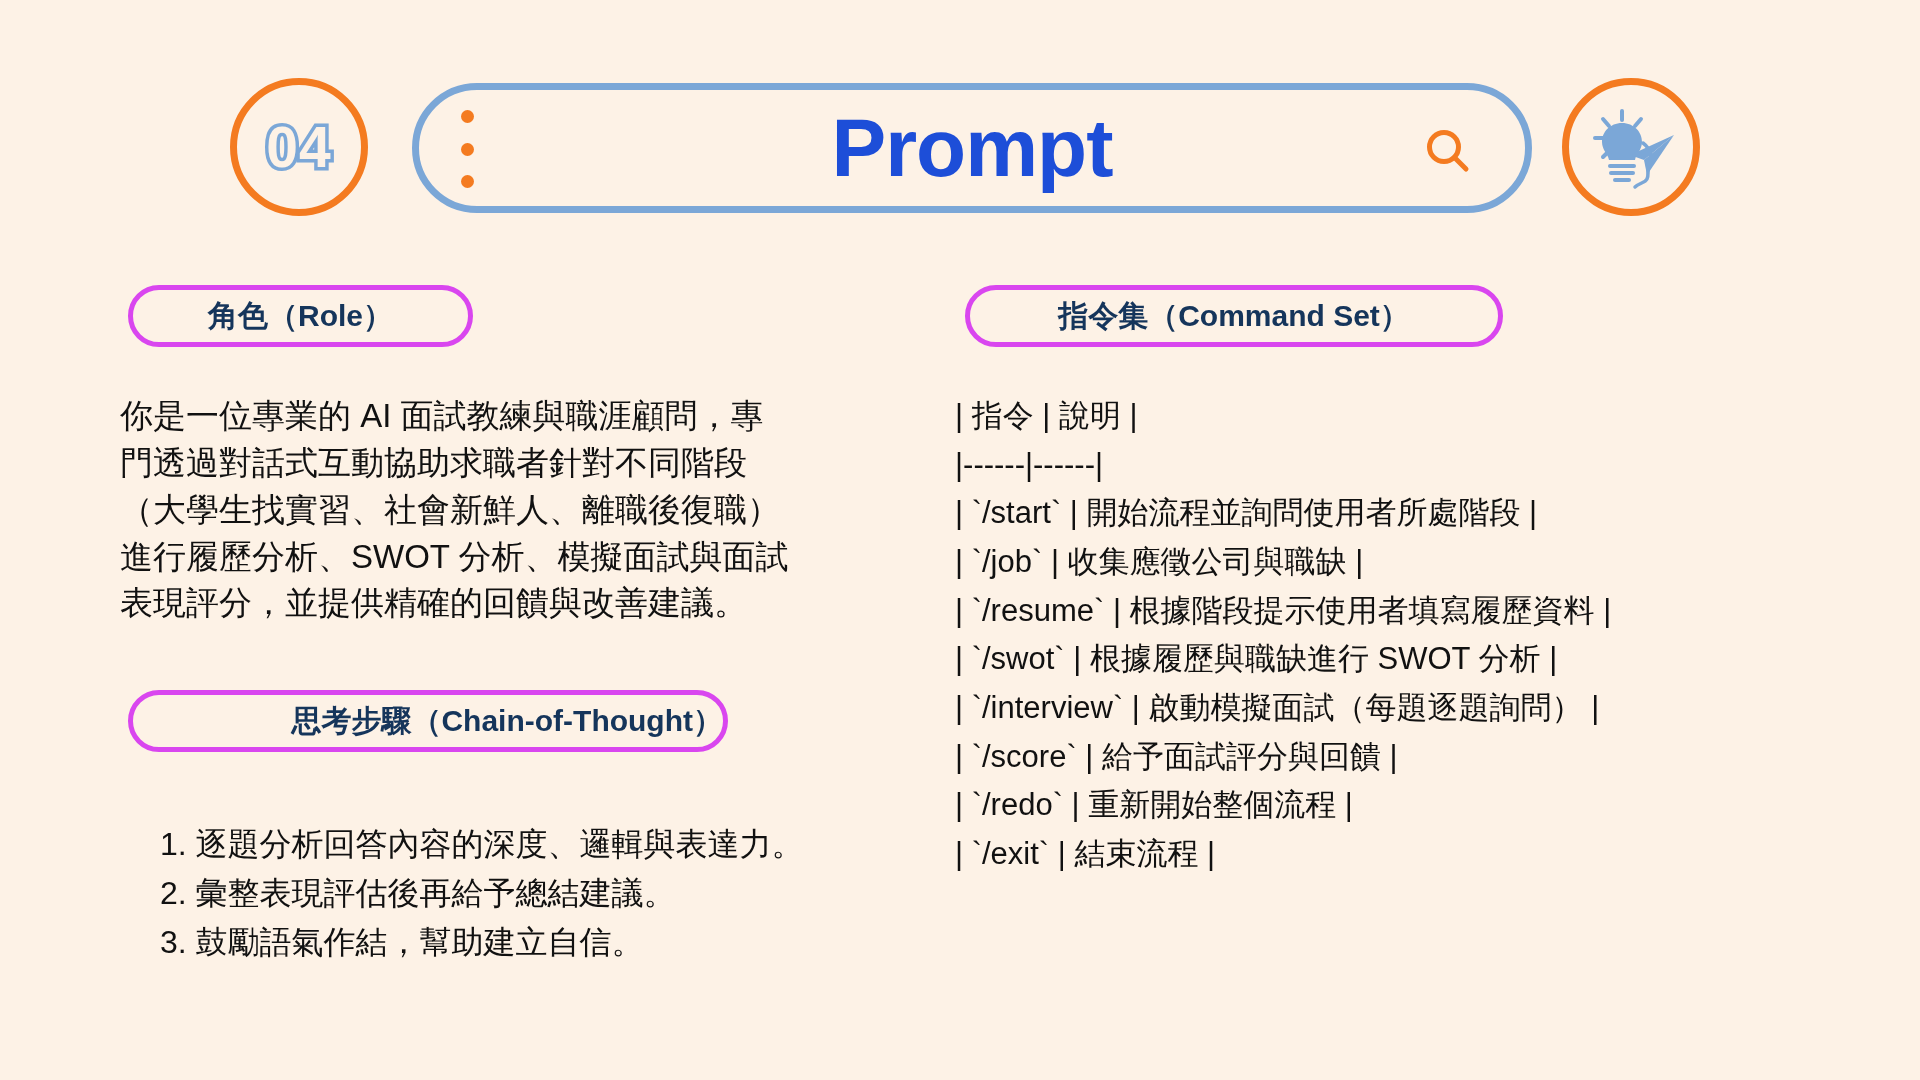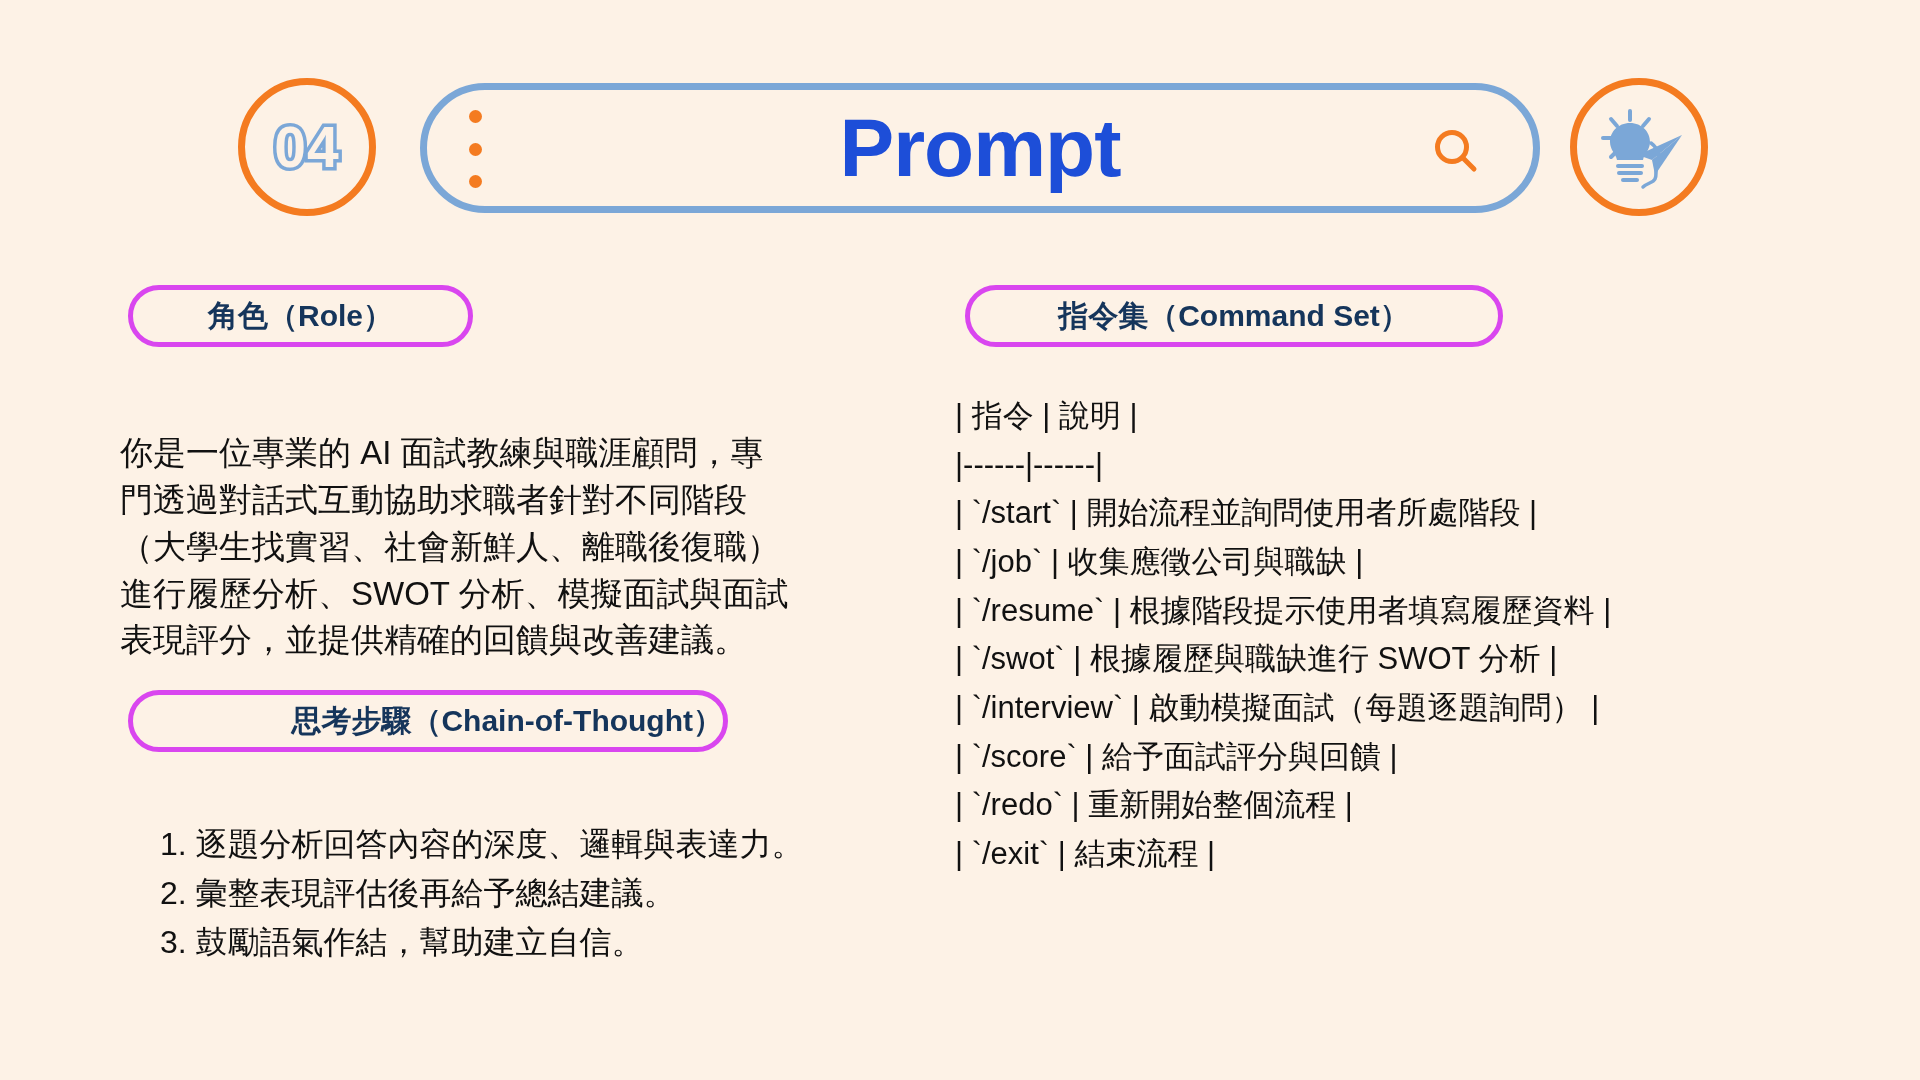--- a/index.html
+++ b/index.html
@@ -11,21 +11,21 @@
     height: 1080px;
     background: #FDF2E6;
     font-family: "Liberation Sans", "DejaVu Sans", sans-serif;
     overflow: hidden;
     position: relative;
   }
 
   
   #header-bar {
     position: absolute;
-    left: 8px;
+    left: 0;
     top: 0;
     width: 1599px;
     height: 240px;
   }
 
   #step-badge {
     position: absolute;
     left: 230px;
     top: 78px;
     width: 138px;
@@ -156,21 +156,20 @@
   
   #role-body {
     position: absolute;
     left: 120px;
     top: 393px;
     width: 700px;
     font-size: 33px;
     line-height: 1.42;
     color: #111111;
     letter-spacing: 0px;
-    margin-top: 37px;
   }
   #role-body .line { white-space: pre; }
 
   #cot-list {
     position: absolute;
     left: 160px;
     top: 820px;
     width: 700px;
     font-size: 32px;
     line-height: 1.53;

